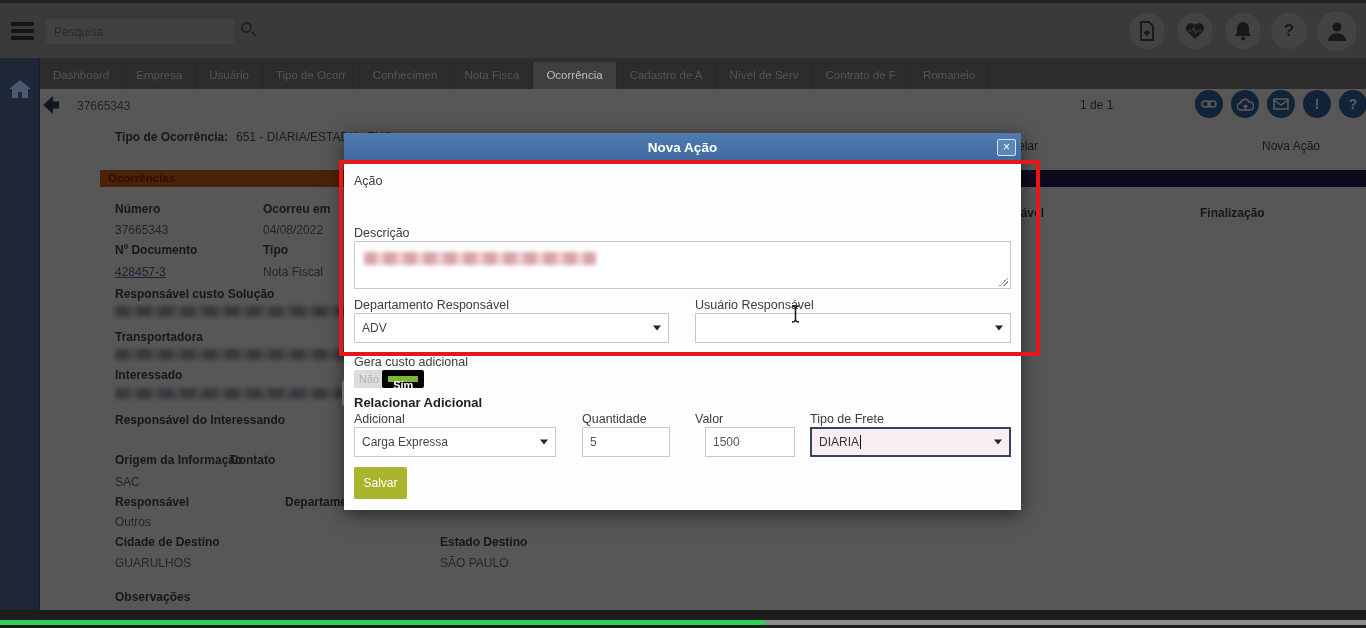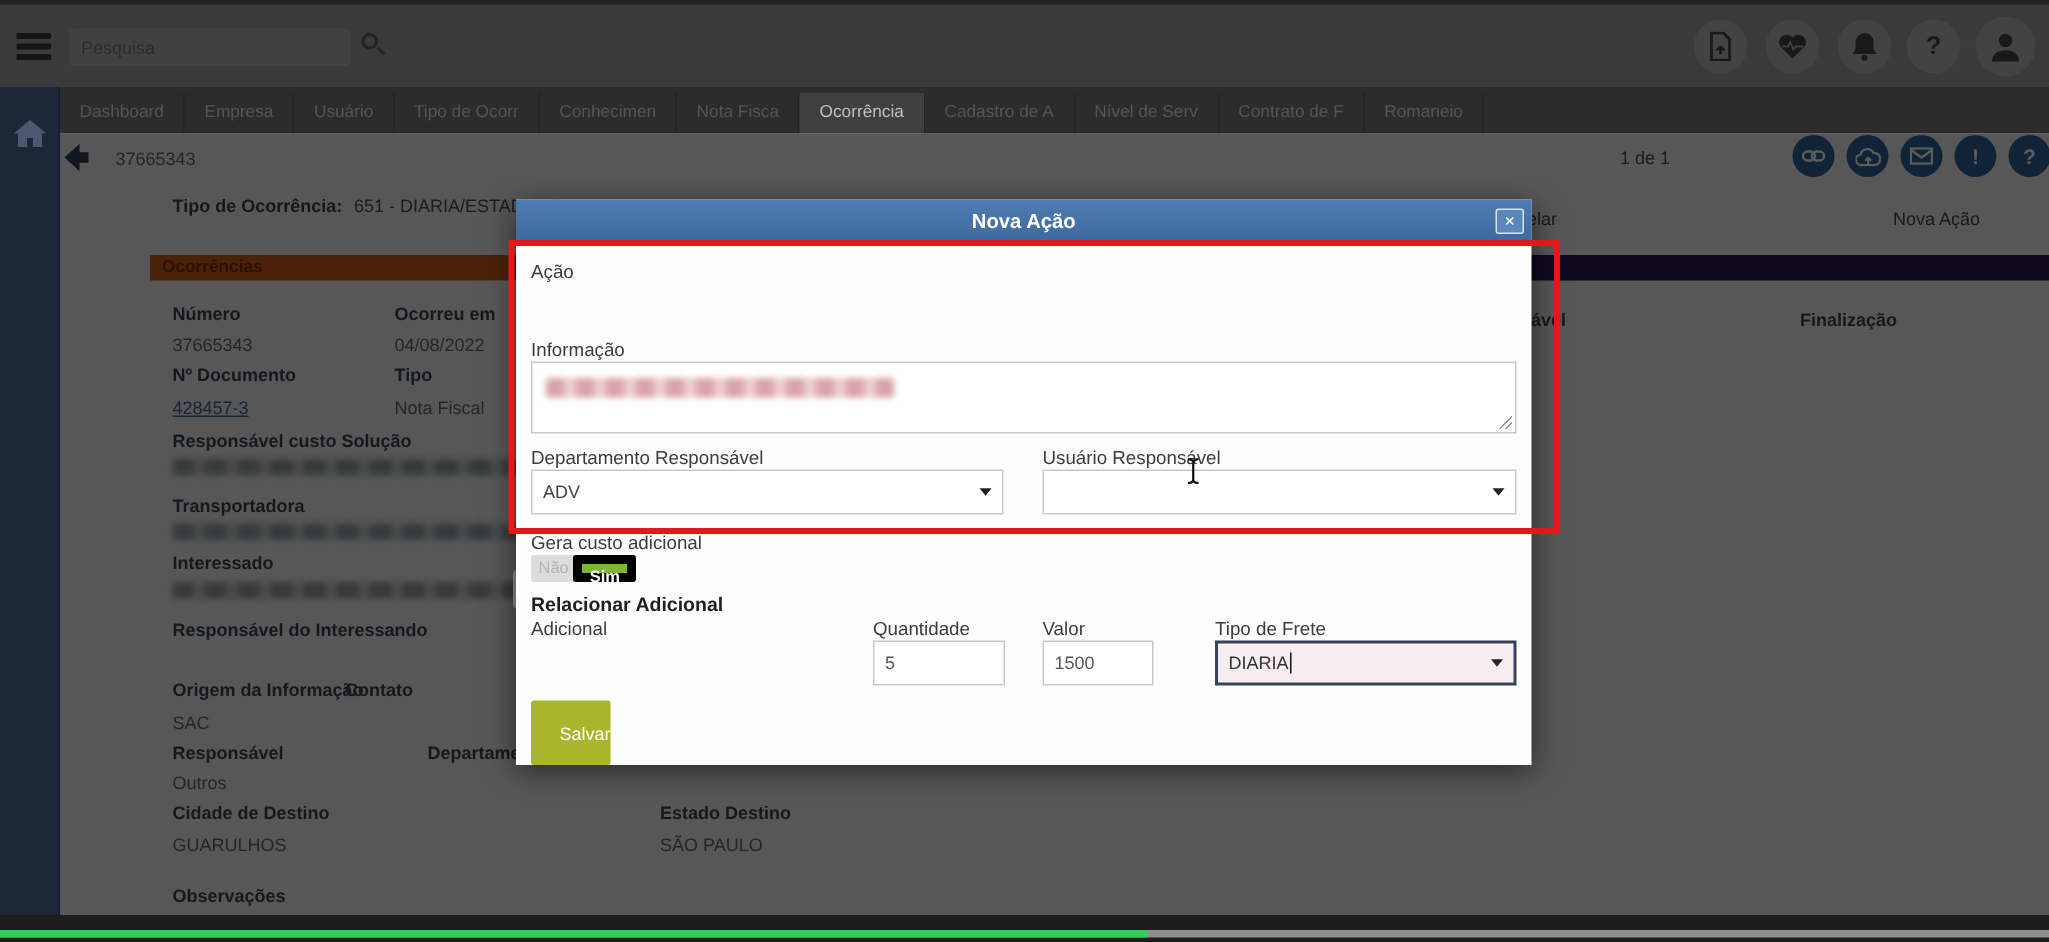--- a/index.html
+++ b/index.html
@@ -59,21 +59,21 @@
   .redact { position:absolute; left:9px; top:10px; width:232px; height:13px; border-radius:2px; filter:blur(2px);
             background:repeating-linear-gradient(90deg,#d9a3a9 0 12px,#eecdd0 12px 20px); }
   .m-select { position:absolute; height:30px; border:1px solid #c9c9c9; background:#fff; font-size:12px; color:#444; padding:0 7px; display:flex; align-items:center; cursor:pointer; }
   .m-select .arr { position:absolute; right:7px; top:50%; transform:translateY(-50%); width:0; height:0; border-left:4px solid transparent; border-right:4px solid transparent; border-top:5px solid #222; }
   .m-select.focused { background:#f8eef2; border:2px solid #354360; color:#333;text-align:center; }
   .caret { display:inline-block; width:1px; height:14px; background:#111; margin-left:1px; vertical-align:middle; }
   .toggle { position:absolute; left:10px; top:237px; display:flex; }
   .tg { height:18px; line-height:18px; padding:0 5px; font-size:11px; border-radius:2px; cursor:pointer; }
   .tg-no { background:#dcdcdc; color:#b3b3b3; }
   .tg-yes { background:#7fb63a; border:6px solid #000000; color:#fff; font-weight:bold; margin-left:-2px; }
-  .save-btn { position:absolute; left:10px; top:334px; width:53px; height:43px; background:#a9b52c; border:none; color:#fff; font-size:12px; border-radius:2px; cursor:pointer; font-family:"Liberation Sans", sans-serif;text-align:right; }
+  .save-btn { position:absolute; left:10px; top:334px; width:53px; height:32px; background:#a9b52c; border:none; color:#fff; font-size:12px; border-radius:2px; cursor:pointer; font-family:"Liberation Sans", sans-serif; }
 
   .red-rect { position:absolute; left:339px; top:160px; width:701px; height:196px; border:4px solid #e81717; z-index:20; pointer-events:none; }
   .ibeam { position:absolute; left:790px; top:305px; z-index:30; }
 </style>
 </head>
 <body>
 
 <div class="screen">
 
   <div class="topbar">
@@ -223,21 +223,21 @@
   </div>
 
   <div class="scroll-thumb"></div>
 
   <div class="modal">
     <div class="m-title">Nova Ação</div>
     <div class="m-close">×</div>
 
     <span class="m-lbl" style="left:10px;top:41px">Ação</span>
 
-    <span class="m-lbl" style="left:10px;top:93px">Informação</span>
+    <span class="m-lbl" style="left:10px;top:93px">Descrição</span>
     <div class="m-textarea">
       <div class="redact"></div>
       <div class="resize-h"></div>
     </div>
 
     <span class="m-lbl" style="left:10px;top:165px">Departamento Responsável</span>
     <div class="m-select" style="left:10px;top:180px;width:315px">
       <span>ADV</span>
       <span class="arr"></span>
     </div>
@@ -250,26 +250,30 @@
 
     <span class="m-lbl" style="left:10px;top:222px">Gera custo adicional</span>
     <div class="toggle">
       <span class="tg tg-no">Não</span>
       <span class="tg tg-yes">Sim</span>
     </div>
 
     <span class="m-lbl bold" style="left:10px;top:262px">Relacionar Adicional</span>
 
     <span class="m-lbl" style="left:10px;top:279px">Adicional</span>
+    <div class="m-select" style="left:10px;top:294px;width:202px">
+      <span>Carga Expressa</span>
+      <span class="arr"></span>
+    </div>
 
     <span class="m-lbl" style="left:238px;top:279px">Quantidade</span>
     <input class="m-input" style="left: 238px; top: 294px; width: 88px;" value="5">
 
     <span class="m-lbl" style="left:351px;top:279px">Valor</span>
-    <input class="m-input" style="left: 351px; top: 294px; width: 74px;" value="1500">
+    <input class="m-input" style="left: 361px; top: 294px; width: 90px;" value="1500">
 
     <span class="m-lbl" style="left:466px;top:279px">Tipo de Frete</span>
     <div class="m-select focused" style="left:466px;top:294px;width:201px">
       <span>DIARIA</span>
         <span class="caret"></span>
       <span class="arr"></span>
     </div>
 
     <button class="save-btn">Salvar</button>
   </div>

